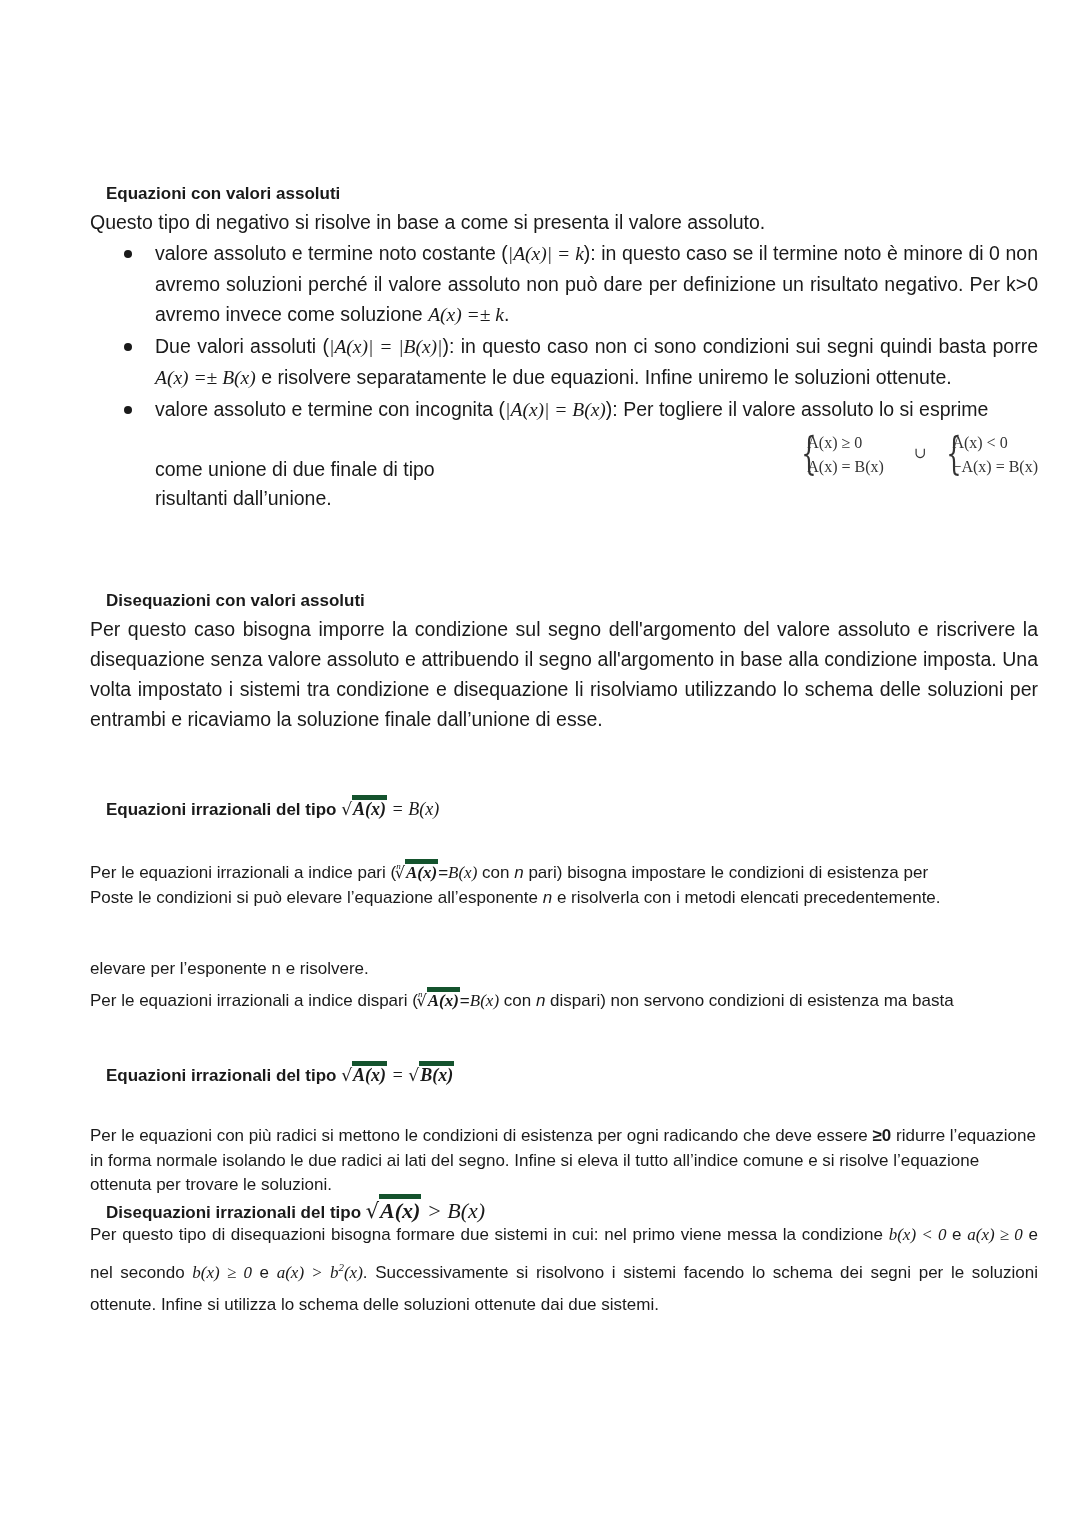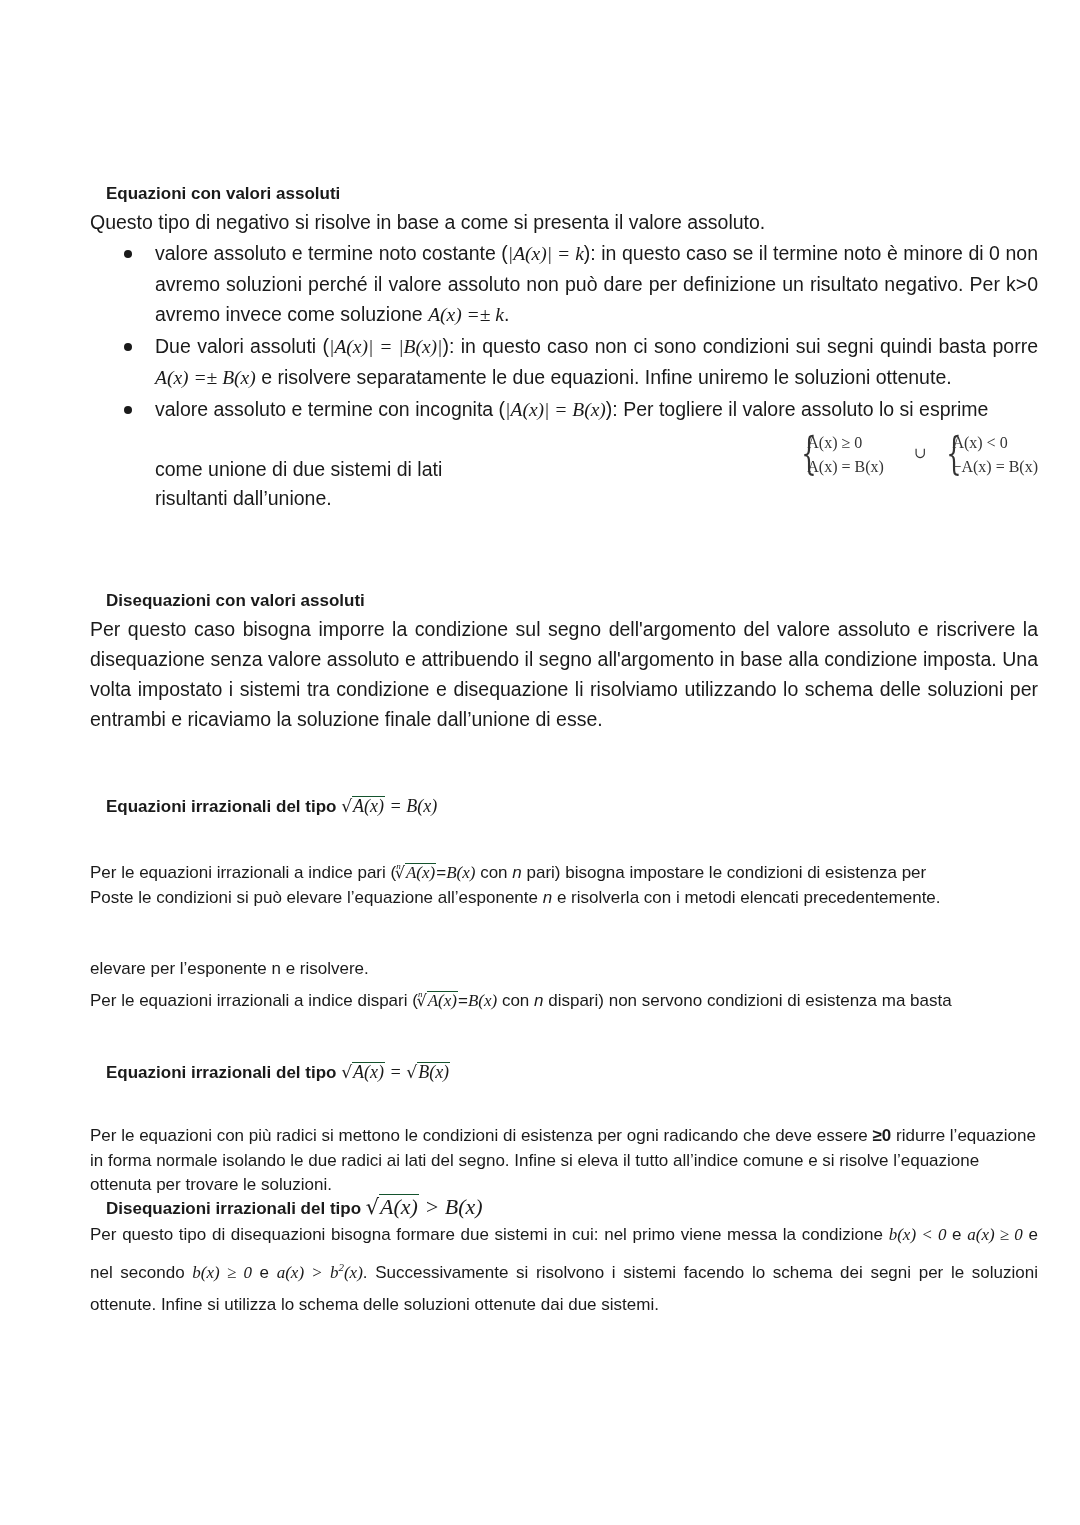--- a/index.html
+++ b/index.html
@@ -9,21 +9,21 @@
   .abs { position: absolute; left: 0; width: 948px; }
   .h { font-weight: bold; font-size: 17px; line-height: 22px; margin-left: 16px; }
   .p18 { font-size: 19.5px; line-height: 30px; text-align: justify; }
   .p17 { font-size: 17px; line-height: 24.5px; }
   .m { font-family: "Liberation Serif", "DejaVu Serif", serif; font-style: italic; }
   .mr { font-family: "Liberation Serif", "DejaVu Serif", serif; }
   ul.bul { list-style: none; margin: 0; padding: 0; }
   ul.bul li { position: relative; padding-left: 65px; }
   ul.bul li .dot { position: absolute; left: 34px; top: 12px; width: 8px; height: 8px;
                    border-radius: 50%; background: #1a1a1a; }
-  .sqrt { display: inline-block; border-top: 1px solid #14532d; padding: 0 1px; line-height: 1.05; }
+  .sqrt { display: inline-block; border-top: 5px solid #14532d; padding: 0 1px; line-height: 1.05; font-weight: bold; }
   .rad { font-family: "DejaVu Sans", sans-serif; font-style: normal; font-size: 0.95em; }
   .idx { font-size: 9px; vertical-align: 9px; margin-right: -6px; font-style: italic;
          font-family: "Liberation Serif", serif; }
   .sys { display: inline-block; position: relative; vertical-align: middle; }
   .sysrow { font-family: "Liberation Serif", "DejaVu Serif", serif; font-size: 16px;
             line-height: 24px; color: #333; white-space: nowrap; }
   .brace { position: absolute; left: -12px; top: 0; font-family: "DejaVu Serif", serif;
            font-size: 44px; line-height: 46px; color: #333; transform: scaleX(0.55); }
   .line-flex { display: flex; justify-content: space-between; align-items: flex-end; }
 </style>
@@ -41,21 +41,21 @@
       <span>valore assoluto e termine noto costante (</span><span class="m">|A(x)| = k</span><span>): in questo caso se il termine noto è minore di 0 non avremo soluzioni perché il valore assoluto non può dare per definizione un risultato negativo. Per k&gt;0 avremo invece come soluzione </span><span class="m">A(x) =± k</span><span>.</span>
     </li>
     <li style="margin-top:1px;">
       <span class="dot"></span>
       <span>Due valori assoluti (</span><span class="m">|A(x)| = |B(x)|</span><span>): in questo caso non ci sono condizioni sui segni quindi basta porre </span><span class="m">A(x) =± B(x)</span><span> e risolvere separatamente le due equazioni. Infine uniremo le soluzioni ottenute.</span>
     </li>
     <li style="margin-top:1px;">
       <span class="dot"></span>
       <span>valore assoluto e termine con incognita (</span><span class="m">|A(x)| = B(x)</span><span>): Per togliere il valore assoluto lo si esprime</span>
       <div class="line-flex" style="margin-top:6px; height:52px;">
-        <span style="line-height:28px;">come unione di due sistemi di lati</span>
+        <span style="line-height:28px;">come unione di due finale di tipo</span>
         <span style="display:flex; align-items:flex-start; height:52px; margin-left:12px;">
           <span class="sys" style="margin-left:14px;">
             <span class="brace">{</span>
             <div class="sysrow">A(x) ≥ 0</div>
             <div class="sysrow">A(x) = B(x)</div>
           </span>
           <span class="sysrow" style="margin:10px 20px 0 30px; font-size:15px;">∪</span>
           <span class="sys" style="margin-left:6px;">
             <span class="brace">{</span>
             <div class="sysrow">A(x) &lt; 0</div>

